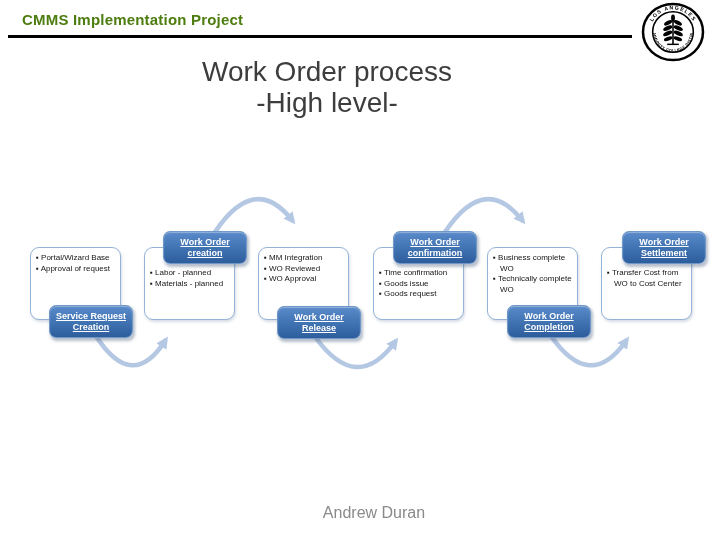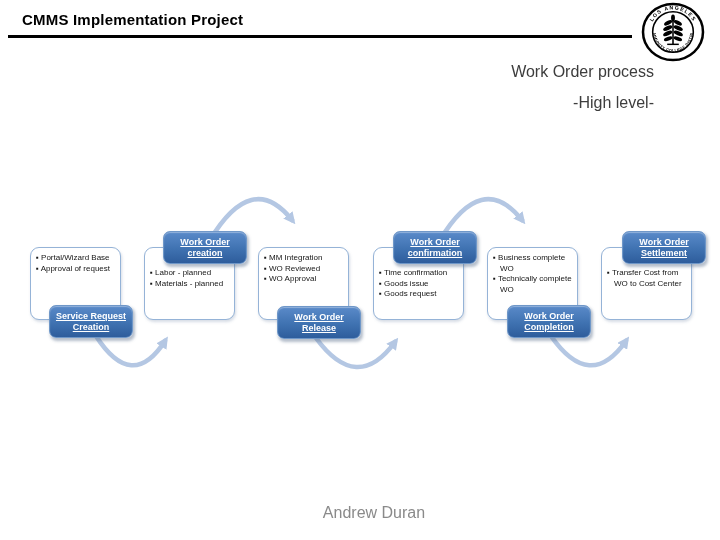--- a/index.html
+++ b/index.html
@@ -2,29 +2,29 @@
 <html style="--blue_light: #5a8ac9; --blue_mid: #3f72b1; --blue_dark: #2e5d9c; --note_border: #95b3d7; --arc: #b4c7e3; --title_text: #3d3d3d; --footer_text: #8a8a8a;"><head>
 <meta charset="utf-8">
 <style>
   html,body{margin:0;padding:0;background:#888;}
   .slide{
     position:relative;width:720px;height:540px;background:#ffffff;overflow:hidden;
     font-family:"Liberation Sans", sans-serif; margin:0 auto;
   }
   
   .header-title{
-    position:absolute;left:22px;top:11px;font-size:15px;font-weight:bold;color:#000000;
+    position:absolute;left:22px;top:11px;font-size:15px;font-weight:bold;color:#4d7c0f;
     letter-spacing:.2px;
   }
   .header-rule{position:absolute;left:8px;top:35px;width:624px;height:3px;background:#000;}
   .logo{position:absolute;left:640px;top:2px;width:66px;height:60px;}
   
   .slide-title{
-    position:absolute;left:0;top:56px;width:654px;text-align:right;
-    font-size:16px;line-height:31px;color:var(--title_text,#3d3d3d);
+    position:absolute;left:0;top:56px;width:654px;text-align:center;
+    font-size:28px;line-height:31px;color:var(--title_text,#3d3d3d);
   }
   
   .arcs{position:absolute;left:0;top:0;width:720px;height:540px;z-index:1;pointer-events:none;}
   .note{
     position:absolute;top:247px;width:91px;height:73px;box-sizing:border-box;
     background:#fff;border:1.5px solid var(--note_border,#95b3d7);border-radius:9px;
     box-shadow:1px 2px 3px rgba(120,140,170,.30);z-index:2;
   }
   .note ul{margin:0;padding:5px 3px 3px 5px;list-style:none;}
   .note.under-plate ul{padding-top:20px;}

